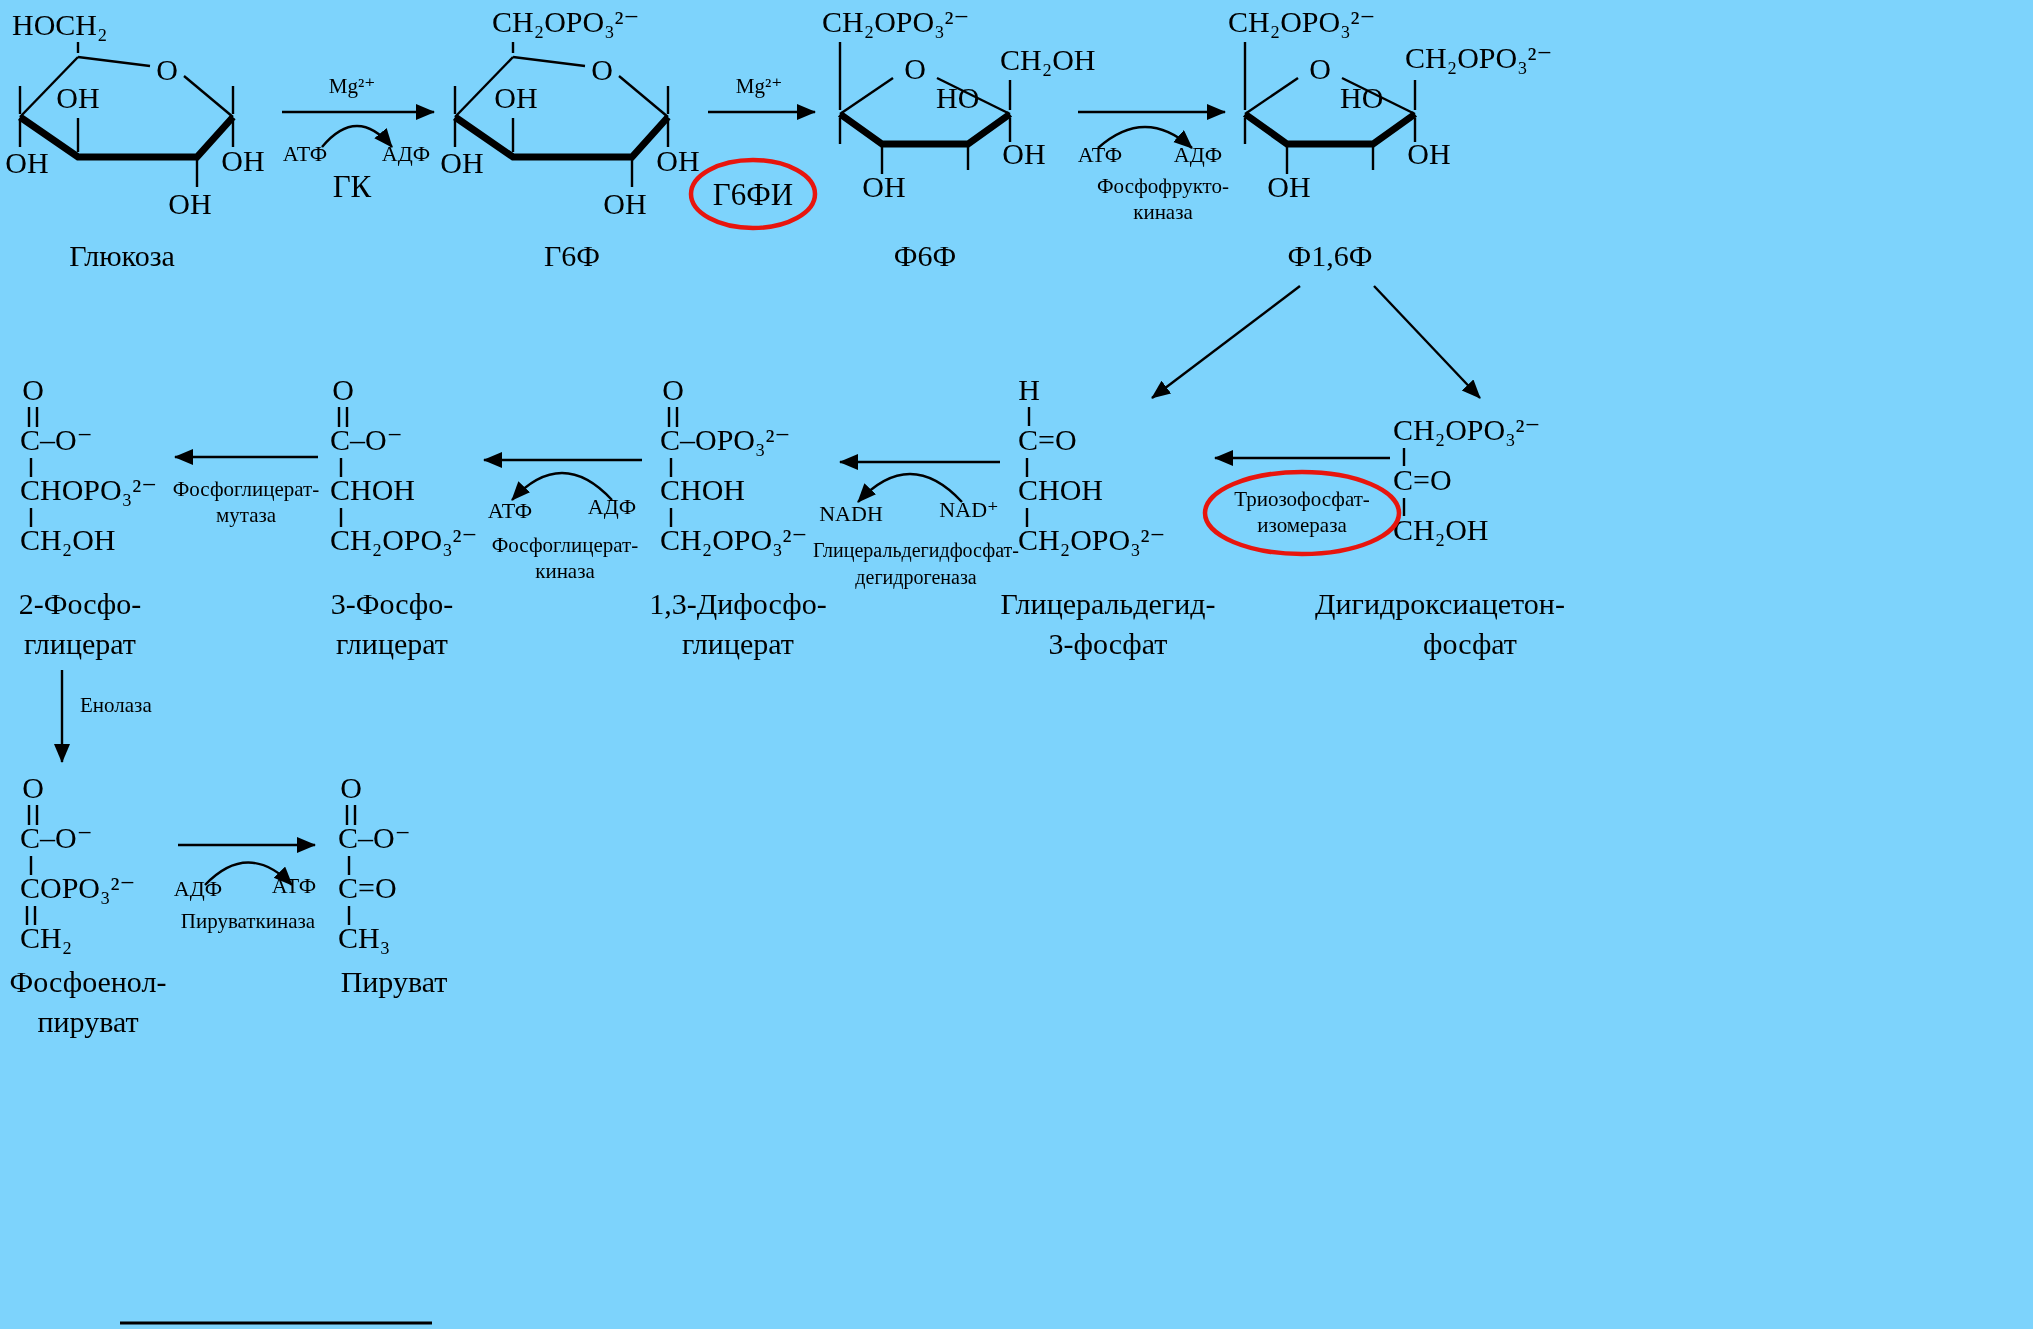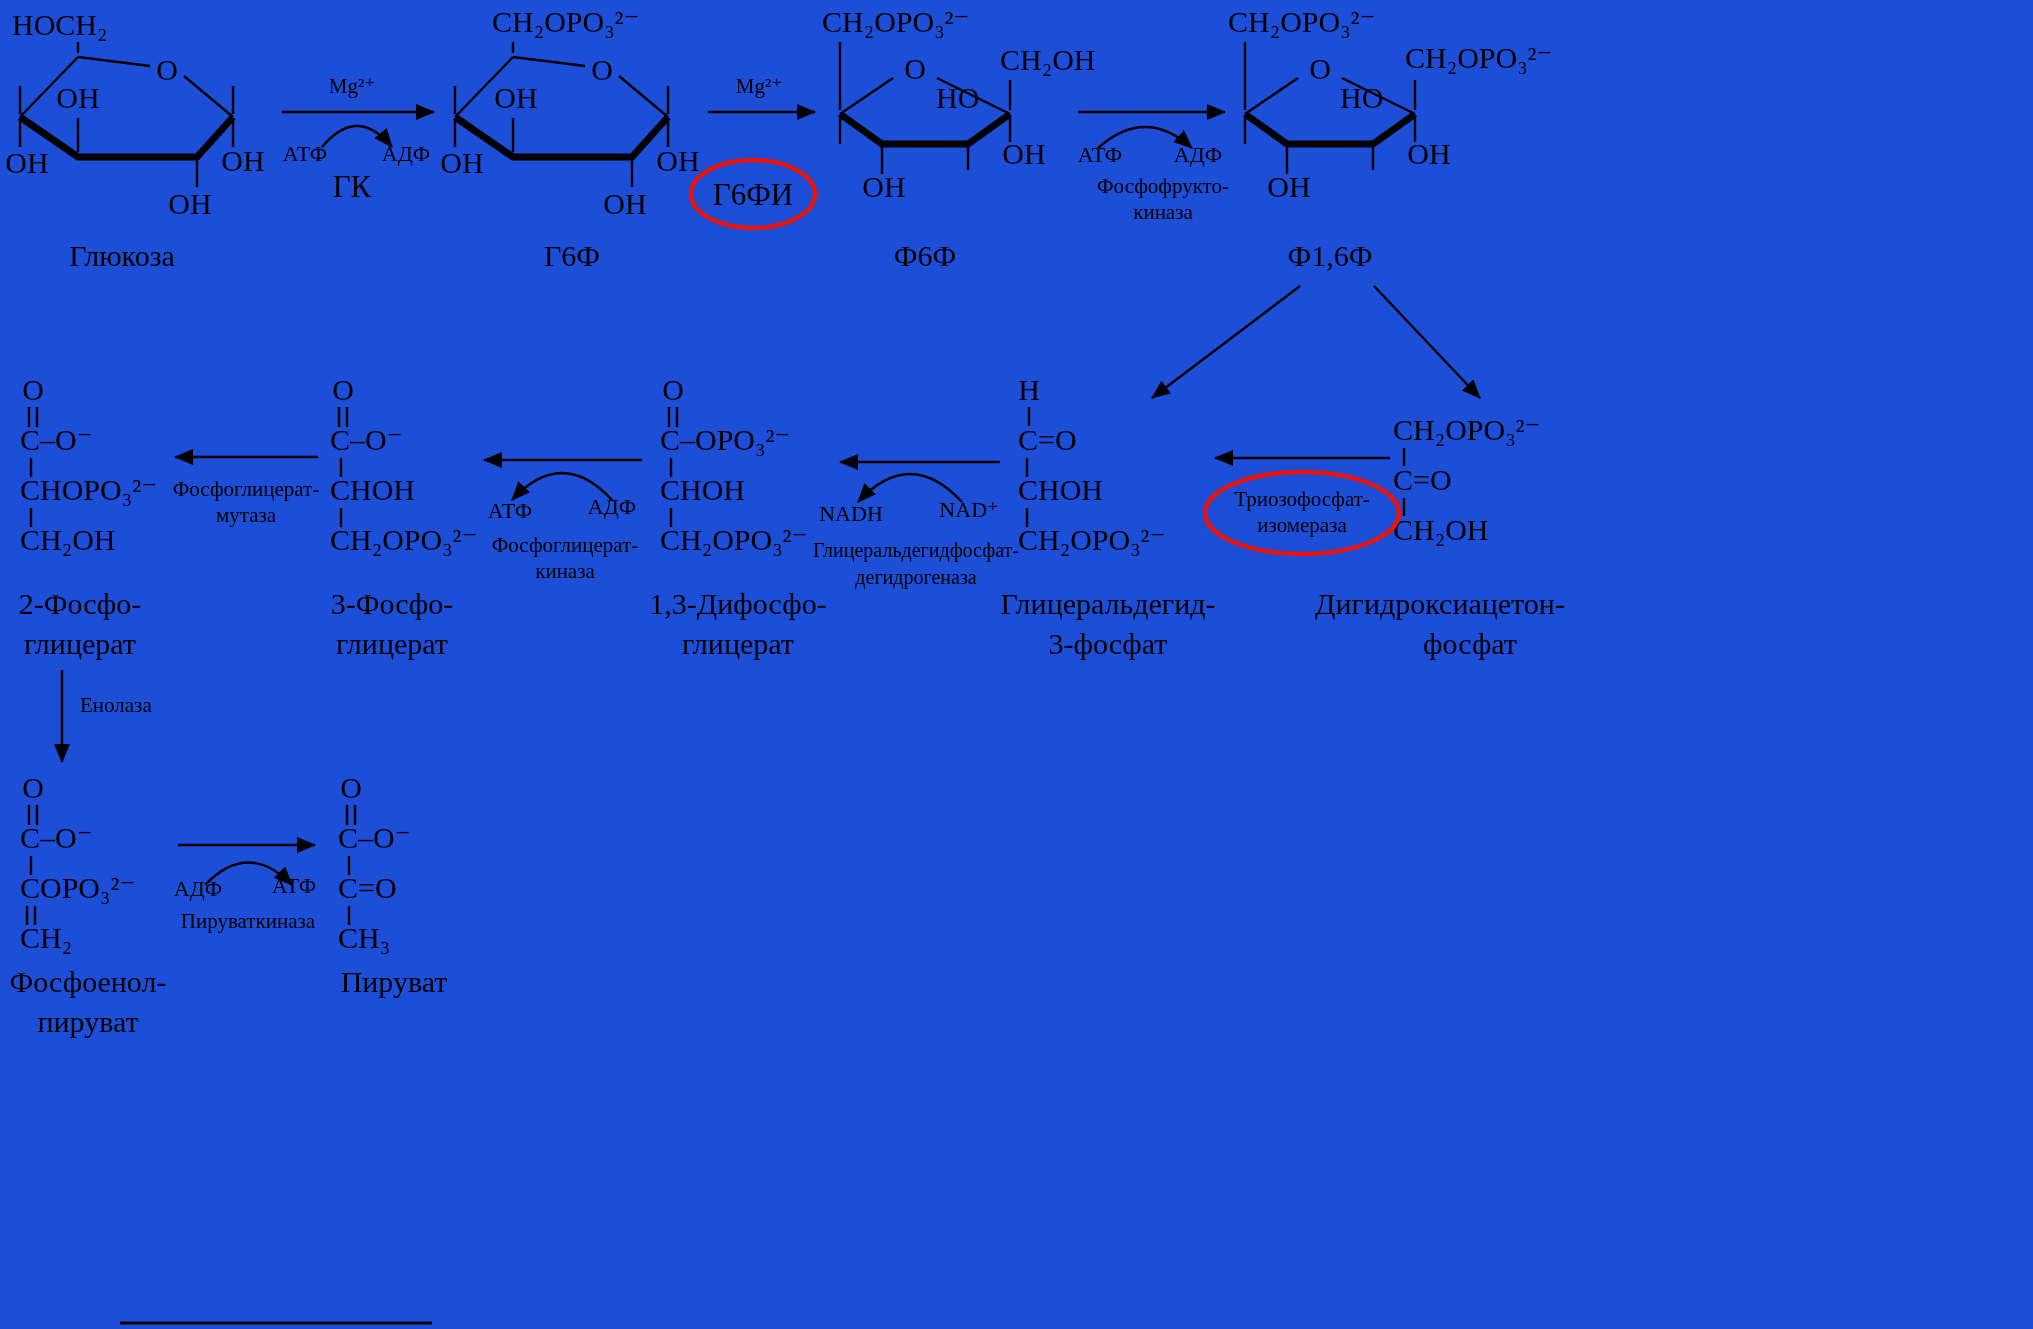--- a/index.html
+++ b/index.html
@@ -1,20 +1,20 @@
 <!DOCTYPE html>
 <html><head>
 <meta charset="utf-8">
 <style>
   html, body { margin: 0; padding: 0; background: #ffffff; }
   #stage {
     position: relative;
     width: 2033px;
     height: 1329px;
-    background: #1d4ed8;
+    background: #7dd3fc;
     font-family: "Liberation Serif", "DejaVu Serif", serif;
     overflow: hidden;
   }
   svg text {
     font-family: "Liberation Serif", "DejaVu Serif", serif;
     fill: #000000;
   }
   .fm  { font-size: 30px; }          
   .nm  { font-size: 30px; }          
   .en  { font-size: 21px; }          

